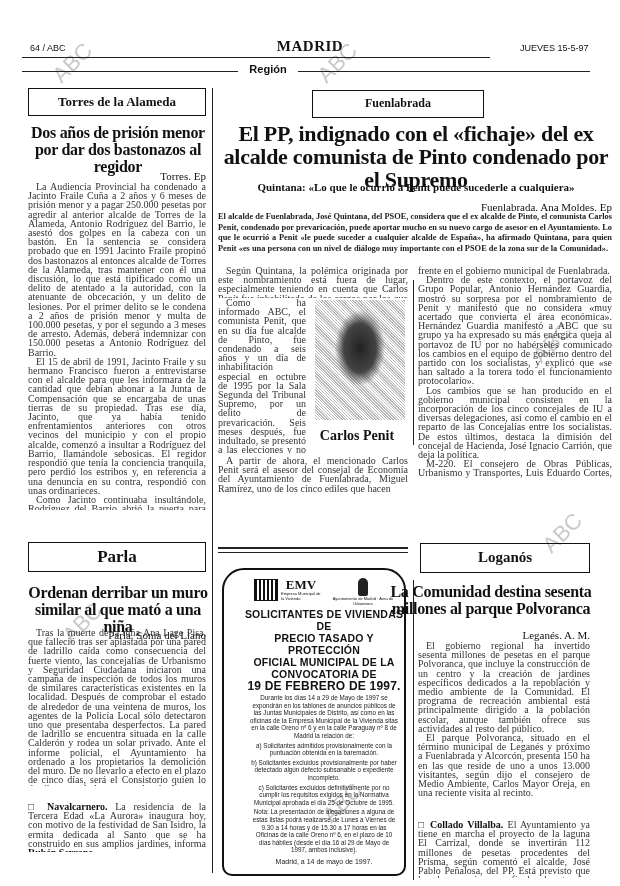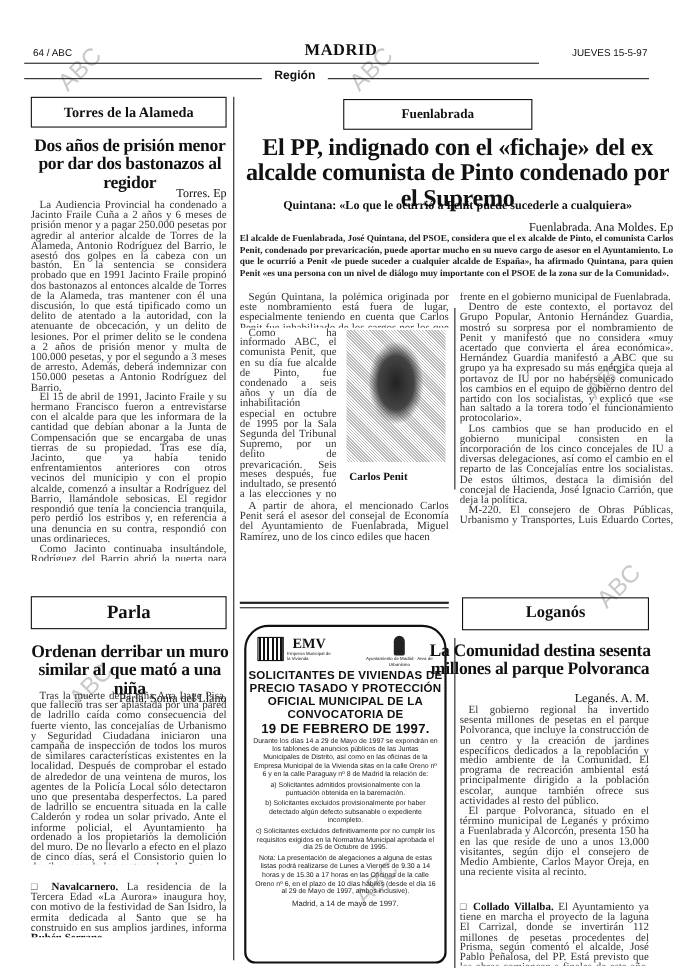--- a/index.html
+++ b/index.html
@@ -71,36 +71,36 @@
 <div class="byline" style="left:218px;top:201px;width:394px;">Fuenlabrada. Ana Moldes. Ep</div>
 <div class="abs" style="left:218px;top:212px;width:394px;font-size:8.4px;line-height:10.6px;text-align:justify;font-weight:bold;color:#222;">El alcalde de Fuenlabrada, José Quintana, del PSOE, considera que el ex alcalde de Pinto, el comunista Carlos Penit, condenado por prevaricación, puede aportar mucho en su nuevo cargo de asesor en el Ayuntamiento. Lo que le ocurrió a Penit «le puede suceder a cualquier alcalde de España», ha afirmado Quintana, para quien Penit «es una persona con un nivel de diálogo muy importante con el PSOE de la zona sur de la Comunidad».</div>
 
 <div class="body-text" style="left:218px;top:266px;width:190px;height:32px;">
   <p>Según Quintana, la polémica originada por este nombramiento está fuera de lugar, especialmente teniendo en cuenta que Carlos Penit fue inhabilitado de los cargos por los que en su día fue condenado y, si hubiera estado inhabilitado, no se habría perdido prosumo.</p>
 </div>
 <div class="body-text" style="left:218px;top:298px;width:88px;height:156px;">
   <p>Como ha informado ABC, el comunista Penit, que en su día fue alcalde de Pinto, fue condenado a seis años y un día de inhabilitación especial en octubre de 1995 por la Sala Segunda del Tribunal Supremo, por un delito de prevaricación. Seis meses después, fue indultado, se presentó a las elecciones y no salió elegido alcalde, informa desde Pinto Concepción Martín.</p>
 </div>
 <div class="photo" style="left:315px;top:300px;width:90px;height:120px;"></div>
-<div class="abs" style="left:299px;top:428px;width:90px;text-align:center;font-weight:bold;font-size:10px;">Carlos Penit</div>
+<div class="abs" style="left:312px;top:428px;width:90px;text-align:center;font-weight:bold;font-size:14px;">Carlos Penit</div>
 <div class="body-text" style="left:218px;top:456px;width:190px;height:56px;">
   <p>A partir de ahora, el mencionado Carlos Penit será el asesor del consejal de Economía del Ayuntamiento de Fuenlabrada, Miguel Ramírez, uno de los cinco ediles que hacen</p>
 </div>
 
 <div class="body-text" style="left:418px;top:266px;width:194px;height:212px;">
   <p class="noindent">frente en el gobierno municipal de Fuenlabrada.</p>
   <p>Dentro de este contexto, el portavoz del Grupo Popular, Antonio Hernández Guardia, mostró su sorpresa por el nombramiento de Penit y manifestó que no considera «muy acertado que convierta el área económica». Hernández Guardia manifestó a ABC que su grupo ya ha expresado su más enérgica queja al portavoz de IU por no habérseles comunicado los cambios en el equipo de gobierno dentro del partido con los socialistas, y explicó que «se han saltado a la torera todo el funcionamiento protocolario».</p>
   <p>Los cambios que se han producido en el gobierno municipal consisten en la incorporación de los cinco concejales de IU a diversas delegaciones, así como el cambio en el reparto de las Concejalías entre los socialistas. De estos últimos, destaca la dimisión del concejal de Hacienda, José Ignacio Carrión, que deja la política.</p>
   <p>M-220. El consejero de Obras Públicas, Urbanismo y Transportes, Luis Eduardo Cortes, ha respaldado al Ayuntamiento de Fuenlabrada en su pretensión de construir la carretera M-407, en contra de la postura de Leganés, informa Ana Moldes.</p>
 </div>
 
 <div class="rule" style="left:218px;top:547px;width:190px;height:2px;"></div>
 <div class="rule" style="left:218px;top:552px;width:190px;"></div>
 
-<div class="ad" style="left:222px;top:568px;width:184px;height:308px;">
+<div class="ad" style="left:222px;top:568px;width:184px;height:308px;padding-left:20px;">
   <div style="display:flex;justify-content:space-between;align-items:flex-start;margin:8px 10px 2px 10px;">
     <div style="display:flex;align-items:center;gap:3px;">
       <div style="width:22px;height:20px;background:repeating-linear-gradient(90deg,#111 0 2px,#fff 2px 4px);border:1px solid #111;"></div>
       <div>
         <div style="font-family:'Liberation Serif',serif;font-weight:bold;font-size:13px;line-height:13px;">EMV</div>
         <div style="font-size:4px;line-height:5px;width:40px;text-align:left;">Empresa Municipal de la Vivienda</div>
       </div>
     </div>
     <div style="text-align:center;width:62px;">
       <div style="width:10px;height:18px;margin:0 auto;background:#222;border-radius:5px 5px 2px 2px;"></div>

